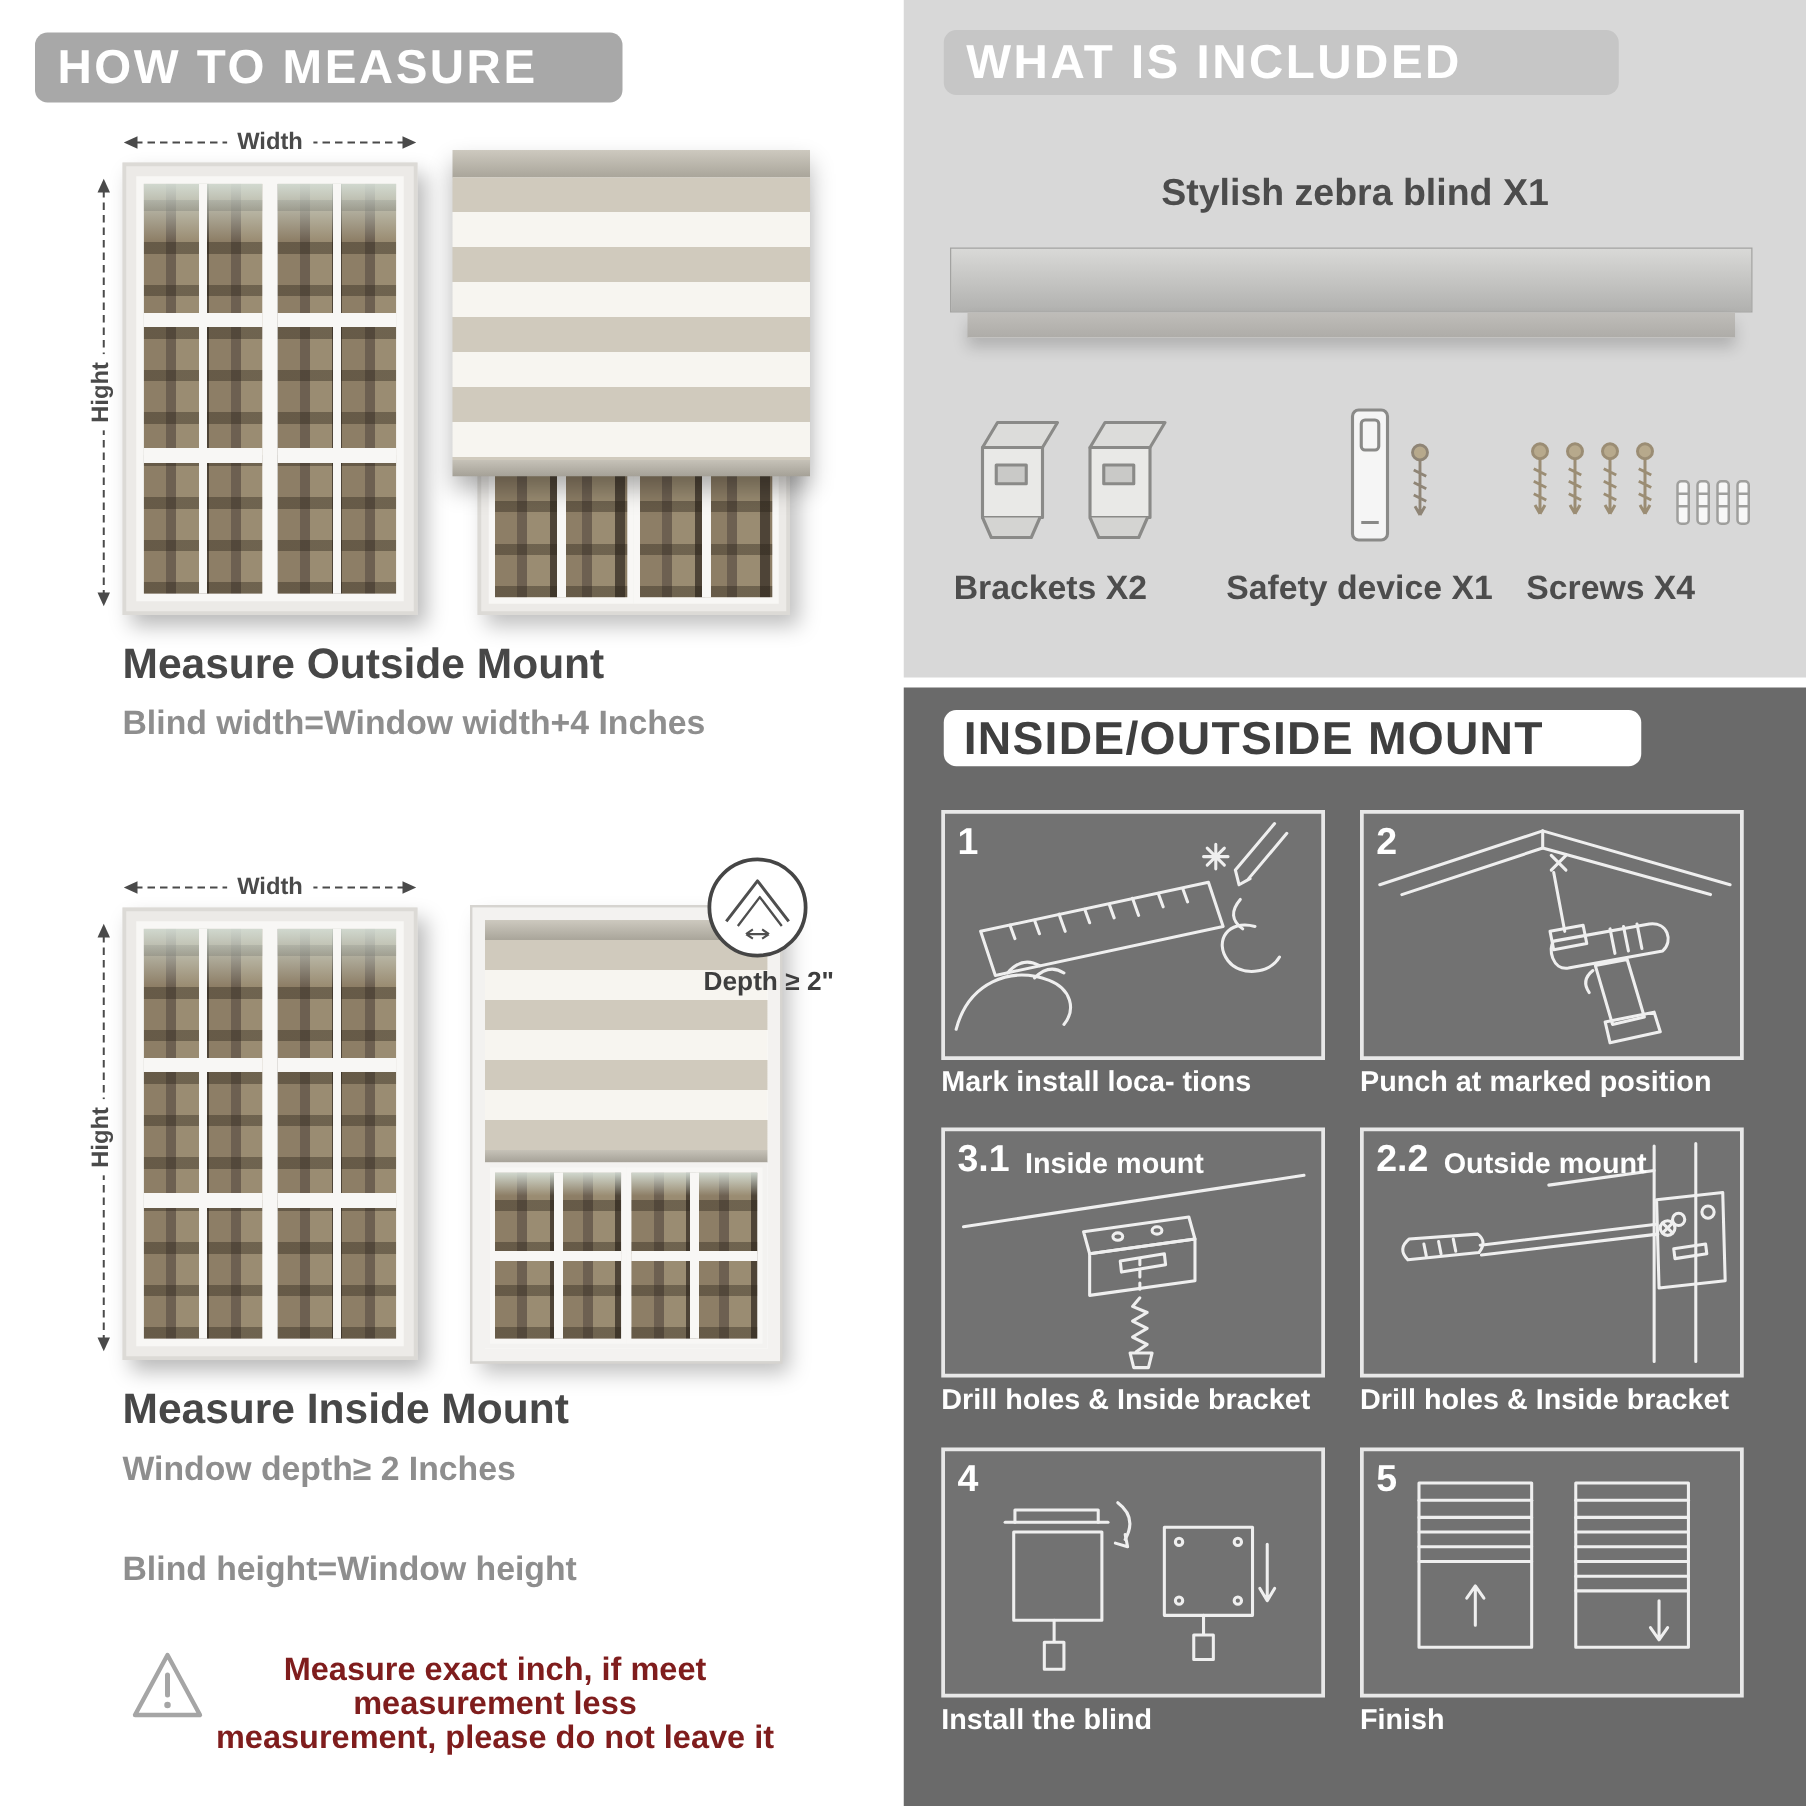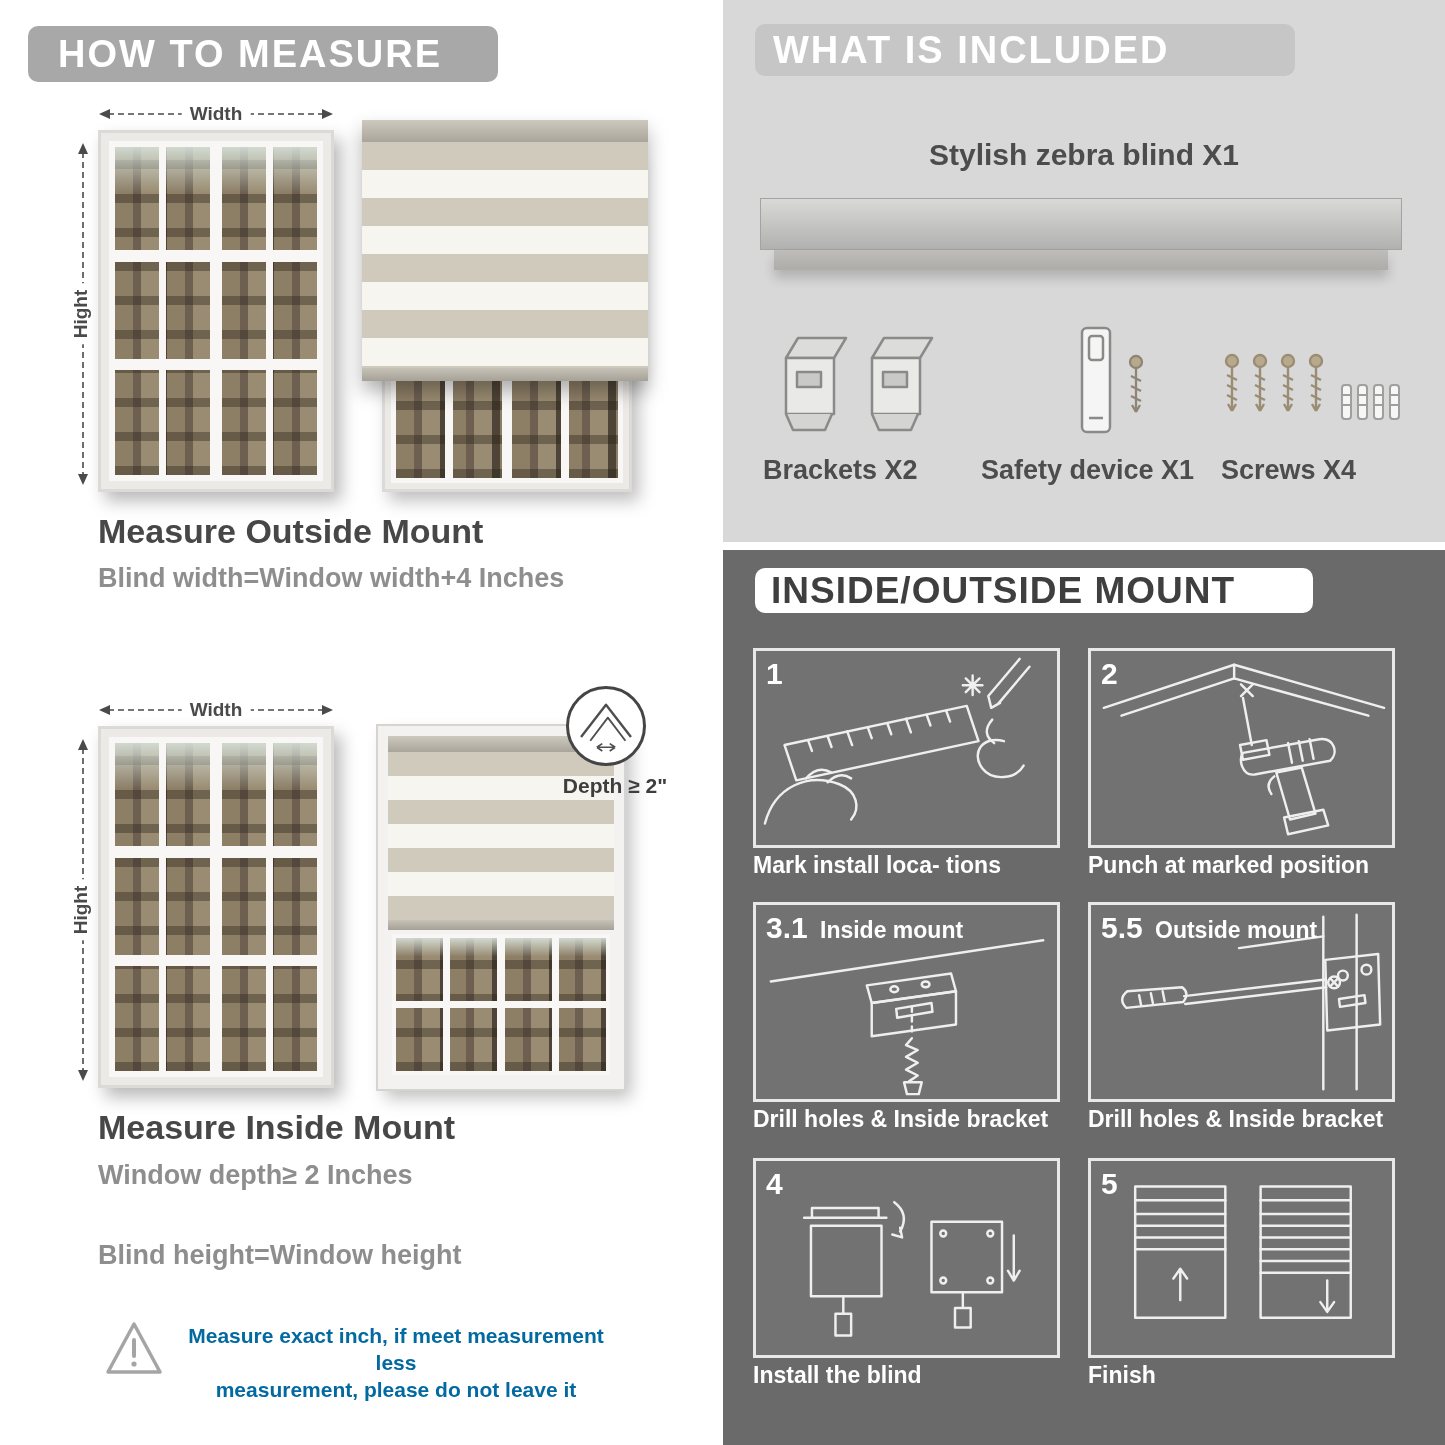--- a/index.html
+++ b/index.html
@@ -3,21 +3,21 @@
 <meta charset="utf-8">
 <style>
   *{margin:0;padding:0;box-sizing:border-box}
   html,body{width:1445px;height:1445px}
   body{font-family:"Liberation Sans",sans-serif;background:#fff}
   #canvas{position:relative;width:1445px;height:1445px;background:#fff;overflow:hidden}
   .abs{position:absolute}
 
   
   .badge{position:absolute;display:flex;align-items:center;font-weight:bold;border-radius:10px;letter-spacing:2px}
-  .badge.gray{background:#a8a8a8;color:#fff;font-size:38px;padding-left:30px}
+  .badge.gray{background:#a8a8a8;color:#fff;font-size:38px;padding-left:18px}
   .badge.lightgray{background:#c6c6c6;color:#fff;font-size:38px;padding-left:18px}
   .badge.white{background:#ffffff;color:#3f3f3f;font-size:37px;padding-left:16px;letter-spacing:1px}
   .h-measure{position:absolute;font-size:34px;font-weight:bold;color:#474747}
   .gline{position:absolute;font-size:27px;font-weight:bold;color:#8e8e8e;white-space:nowrap}
 
   
   .harrow{position:absolute;height:20px}
   .harrow svg{position:absolute;inset:0}
   .arrow-chip{position:absolute;left:50%;top:50%;transform:translate(-50%,-50%);background:#fff;padding:0 8px;font-size:19px;font-weight:bold;color:#4a4a4a;white-space:nowrap}
   .varrow{position:absolute;width:22px}
@@ -44,21 +44,21 @@
   .blindfront{position:absolute;left:0;right:0;top:0;box-shadow:0 10px 18px rgba(0,0,0,.3)}
   .headrail{height:22px;background:linear-gradient(180deg,#cdc9bf,#a9a59a)}
   .stripes{background:repeating-linear-gradient(180deg,#d0cabd 0 28px,#f7f5f0 28px 56px)}
   .bottomrail{height:13px;background:linear-gradient(180deg,#c6c2b8,#a5a197)}
   .inframe{position:absolute;inset:0;border:10px solid #f3f2f0;outline:2px solid #d6d4d0;background:#fff;display:flex;flex-direction:column;box-shadow:7px 9px 16px rgba(0,0,0,.25)}
   .minwin{flex:1;display:flex;padding:4px;background:#f3f2f0}
   .zoomcircle{position:absolute;width:80px;height:80px;border-radius:50%;background:#fff;border:3px solid #454545;z-index:5}
   .depthlabel{position:absolute;font-size:21px;font-weight:bold;color:#3e3e3e;text-align:center}
 
   
-  .warntext{position:absolute;font-size:21px;line-height:27px;color:#0369a1;text-align:center;font-weight:bold}
+  .warntext{position:absolute;font-size:26px;line-height:27px;color:#7f1d1d;text-align:center;font-weight:bold}
 
   
   .included{position:absolute;left:723px;top:0;width:722px;height:542px;background:#d8d8d8}
   .product-label{position:absolute;left:0;width:100%;text-align:center;font-size:30px;font-weight:bold;color:#4c4c4c}
   .rail-main{position:absolute;background:linear-gradient(180deg,#d9d9d7 0%,#c3c3c1 55%,#b1b1af 100%);border:1px solid #a3a3a1}
   .rail-lip{position:absolute;background:linear-gradient(180deg,#bfbdb9,#aeaca8);box-shadow:0 8px 12px rgba(0,0,0,.18)}
   .itemlabel{position:absolute;font-size:27px;font-weight:bold;color:#4d4d4d;}
 
   
   .mount{position:absolute;left:723px;top:550px;width:722px;height:895px;background:#6a6a6a}
@@ -285,21 +285,21 @@
           <path d="M142,106 L178,100 L179,109 L143,115 Z"></path>
           <path d="M158,136 l-6,7 l12,5 l-12,7 l12,6 l-12,7 l12,6 l-9,6"></path>
           <path d="M150,181 h18 l-3,12 h-12 Z"></path>
           <path d="M158,104 L158,134" stroke-dasharray="5 5"></path>
         </g>
       </svg>
     </div>
     <div class="stepcaption" style="left:30px;top:556px">Drill holes &amp;  Inside bracket</div>
 
     <div class="steppanel" style="left:365px;top:352px">
-      <span class="stepnum">5.5</span>
+      <span class="stepnum">2.2</span>
       <span class="steptitle">Outside mount</span>
       <svg viewBox="0 0 305 198">
         <g class="lineart">
           <path d="M236,12 L236,188 M270,10 L270,188"></path>
           <path d="M150,44 L236,32"></path>
           <path d="M238,56 L292,50 L294,122 L240,128 Z"></path>
           <circle cx="256" cy="72" r="5"></circle>
           <circle cx="280" cy="66" r="5"></circle>
           <path d="M252,96 l26,-4 l1,8 l-26,4 Z"></path>
           <path d="M36,88 q-10,8 -1,17 l58,-6 q7,-9 -1,-15 Z"></path>

